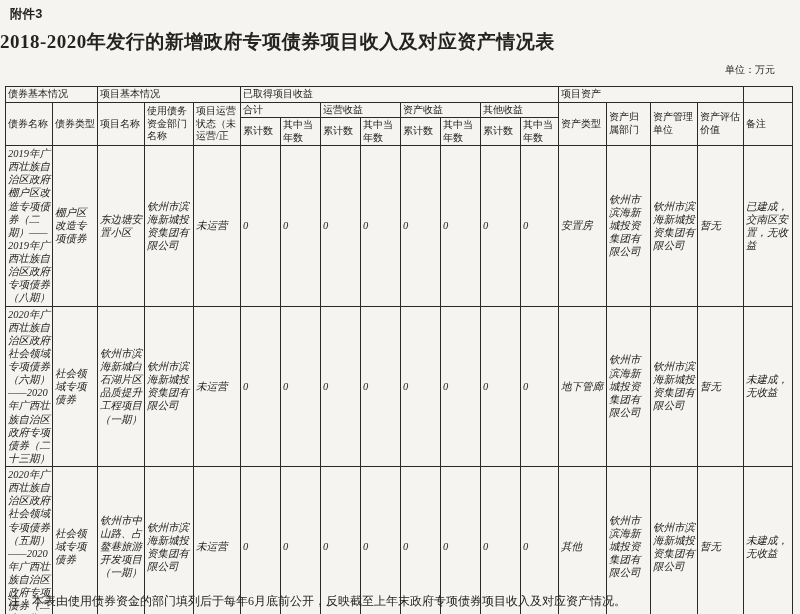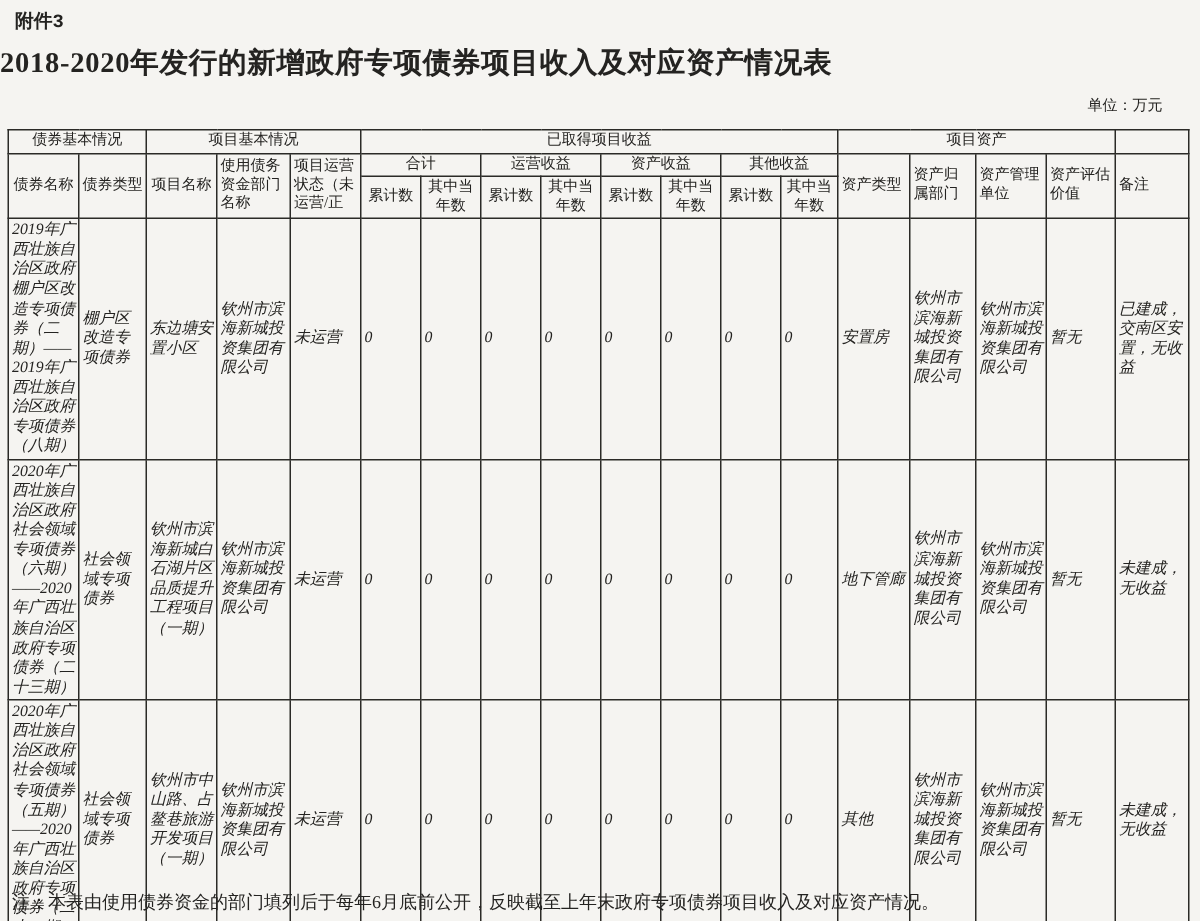--- a/index.html
+++ b/index.html
@@ -20,21 +20,21 @@
   .main th,.main td{
     border:1px solid #2b2a27;
     font-weight:normal;
     padding:1px 2px;
     vertical-align:middle;
     overflow:hidden;
     word-break:break-all;
     overflow-wrap:anywhere;
     line-height:1.25;
   }
-  .main th{font-size:10px;text-align:center;}
+  .main th{font-size:10px;text-align:left;}
   .main th.cl{text-align:left;}
   .main td{font-size:10.5px;text-align:left;font-style:italic;}
   tr.hr1{height:12px;} tr.hr2{height:14px;} tr.hr3{height:23px;}
   tr.dr1{height:158px;} tr.dr2{height:152px;} tr.dr3{height:147px;}
   .footnote{position:absolute;top:593px;left:8px;font-size:12px;white-space:nowrap;}
 </style>
 </head>
 <body>
 
 <div class="attachment">附件3</div>

